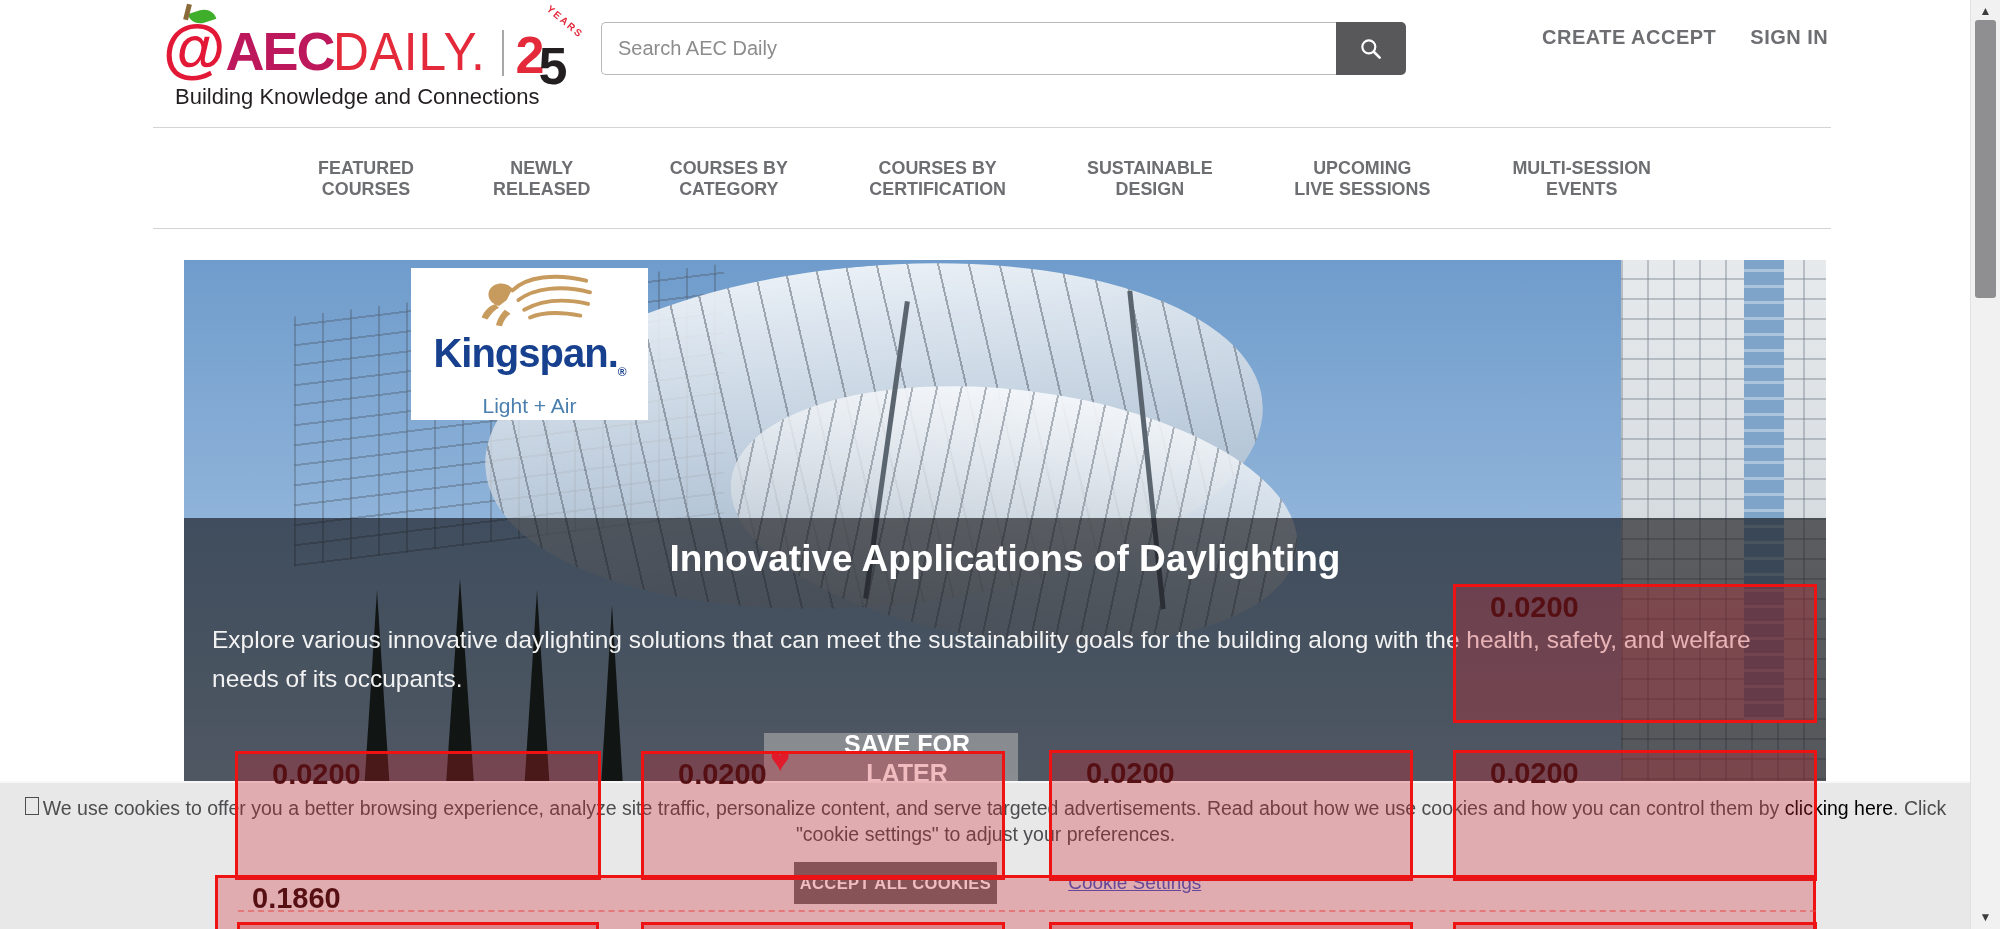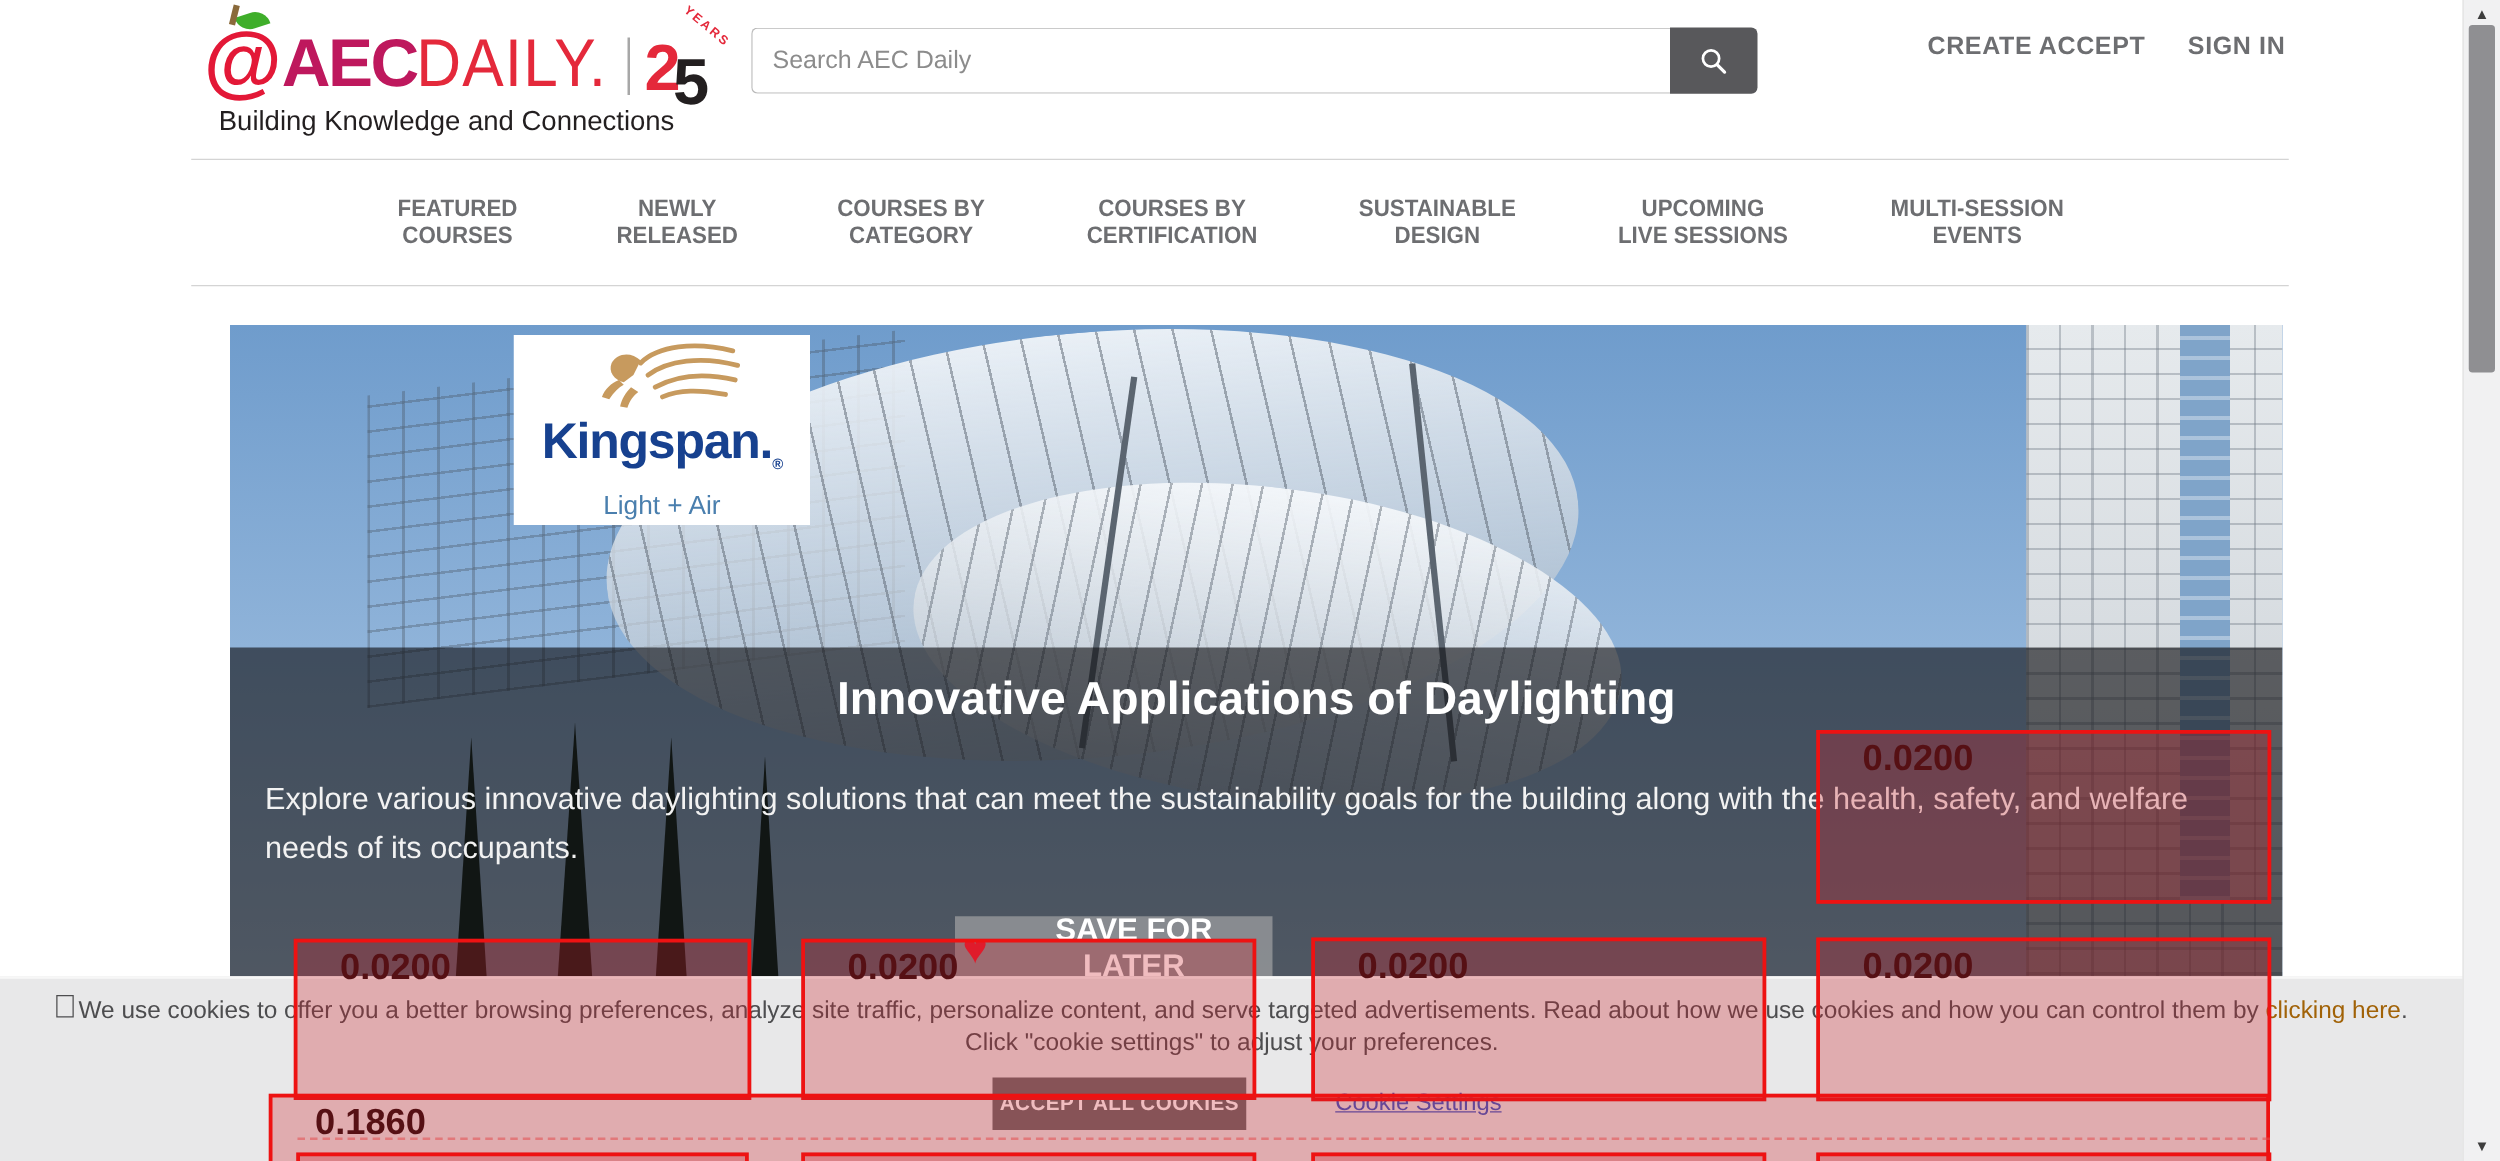--- a/index.html
+++ b/index.html
@@ -97,21 +97,21 @@
       border-bottom:7px solid transparent;margin-left:3px;}
   .heart{color:#e8192c;font-size:34px;line-height:34px;}
 
   
   .cookie-banner{position:absolute;left:0;top:781px;width:1971px;height:148px;background:#e8e8e9;
       border-top:2px solid #f7f7f7;z-index:20;}
   .cookie-text{margin:12px auto 0;width:1925px;text-align:center;font-size:19.5px;
       line-height:26px;color:#4d4d4f;}
   .cookie-text .tofu{font-size:18px;border:1px solid #4d4d4f;padding:0 2px;line-height:14px;
       display:inline-block;height:16px;width:8px;overflow:hidden;color:transparent;margin-right:4px;}
-  .cookie-link{color:#a16207;text-decoration:none;cursor:pointer;}
+  .cookie-link{color:#000000;text-decoration:none;cursor:pointer;}
   .cookie-actions{position:absolute;left:0;top:79px;width:100%;display:flex;justify-content:center;
       align-items:center;gap:30px;padding-left:12px;}
   .accept-btn{min-width:185px;height:42px;background:#69696b;color:#fff;border:none;cursor:pointer;
       font-size:16.5px;font-weight:700;letter-spacing:.4px;font-family:"Liberation Sans",sans-serif;}
   .settings-link{color:#3a57c4;font-size:19px;text-decoration:underline;cursor:pointer;margin-left:41px;}
 
   
   #annotations{position:absolute;inset:0;z-index:50;pointer-events:none;margin-left:48px;}
   .ann-box{position:absolute;border:3px solid var(--ann-border,#ee1212);
       background:var(--ann-fill,rgba(206,34,44,.30));box-sizing:border-box;}
@@ -236,21 +236,21 @@
     <div class="hero-buttons">
       <button class="btn-hero btn-save">
         <span class="heart">♥</span>
         <span>SAVE FOR LATER</span>
       </button>
     </div>
   </section>
 
   <div class="cookie-banner">
     <p class="cookie-text">
-      <span class="tofu">i</span><span>We use cookies to offer you a better browsing preferences, analyze site traffic, personalize content, and serve targeted advertisements. Read about how we use cookies and how you can control them by </span><a class="cookie-link">clicking here</a><span>. Click "cookie settings" to adjust your preferences.</span>
+      <span class="tofu">i</span><span>We use cookies to offer you a better browsing experience, analyze site traffic, personalize content, and serve targeted advertisements. Read about how we use cookies and how you can control them by </span><a class="cookie-link">clicking here</a><span>. Click "cookie settings" to adjust your preferences.</span>
     </p>
     <div class="cookie-actions">
       <button class="accept-btn">ACCEPT ALL COOKIES</button>
       <a class="settings-link">Cookie Settings</a>
     </div>
   </div>
 
   <div id="annotations">
       <div class="ann-box" style="left: 1405px; top: 584px; width: 364px; height: 139px;"><span class="ann-label">0.0200</span></div>
       <div class="ann-box" style="left: 187px; top: 751px; width: 366px; height: 129px;"><span class="ann-label">0.0200</span></div>

